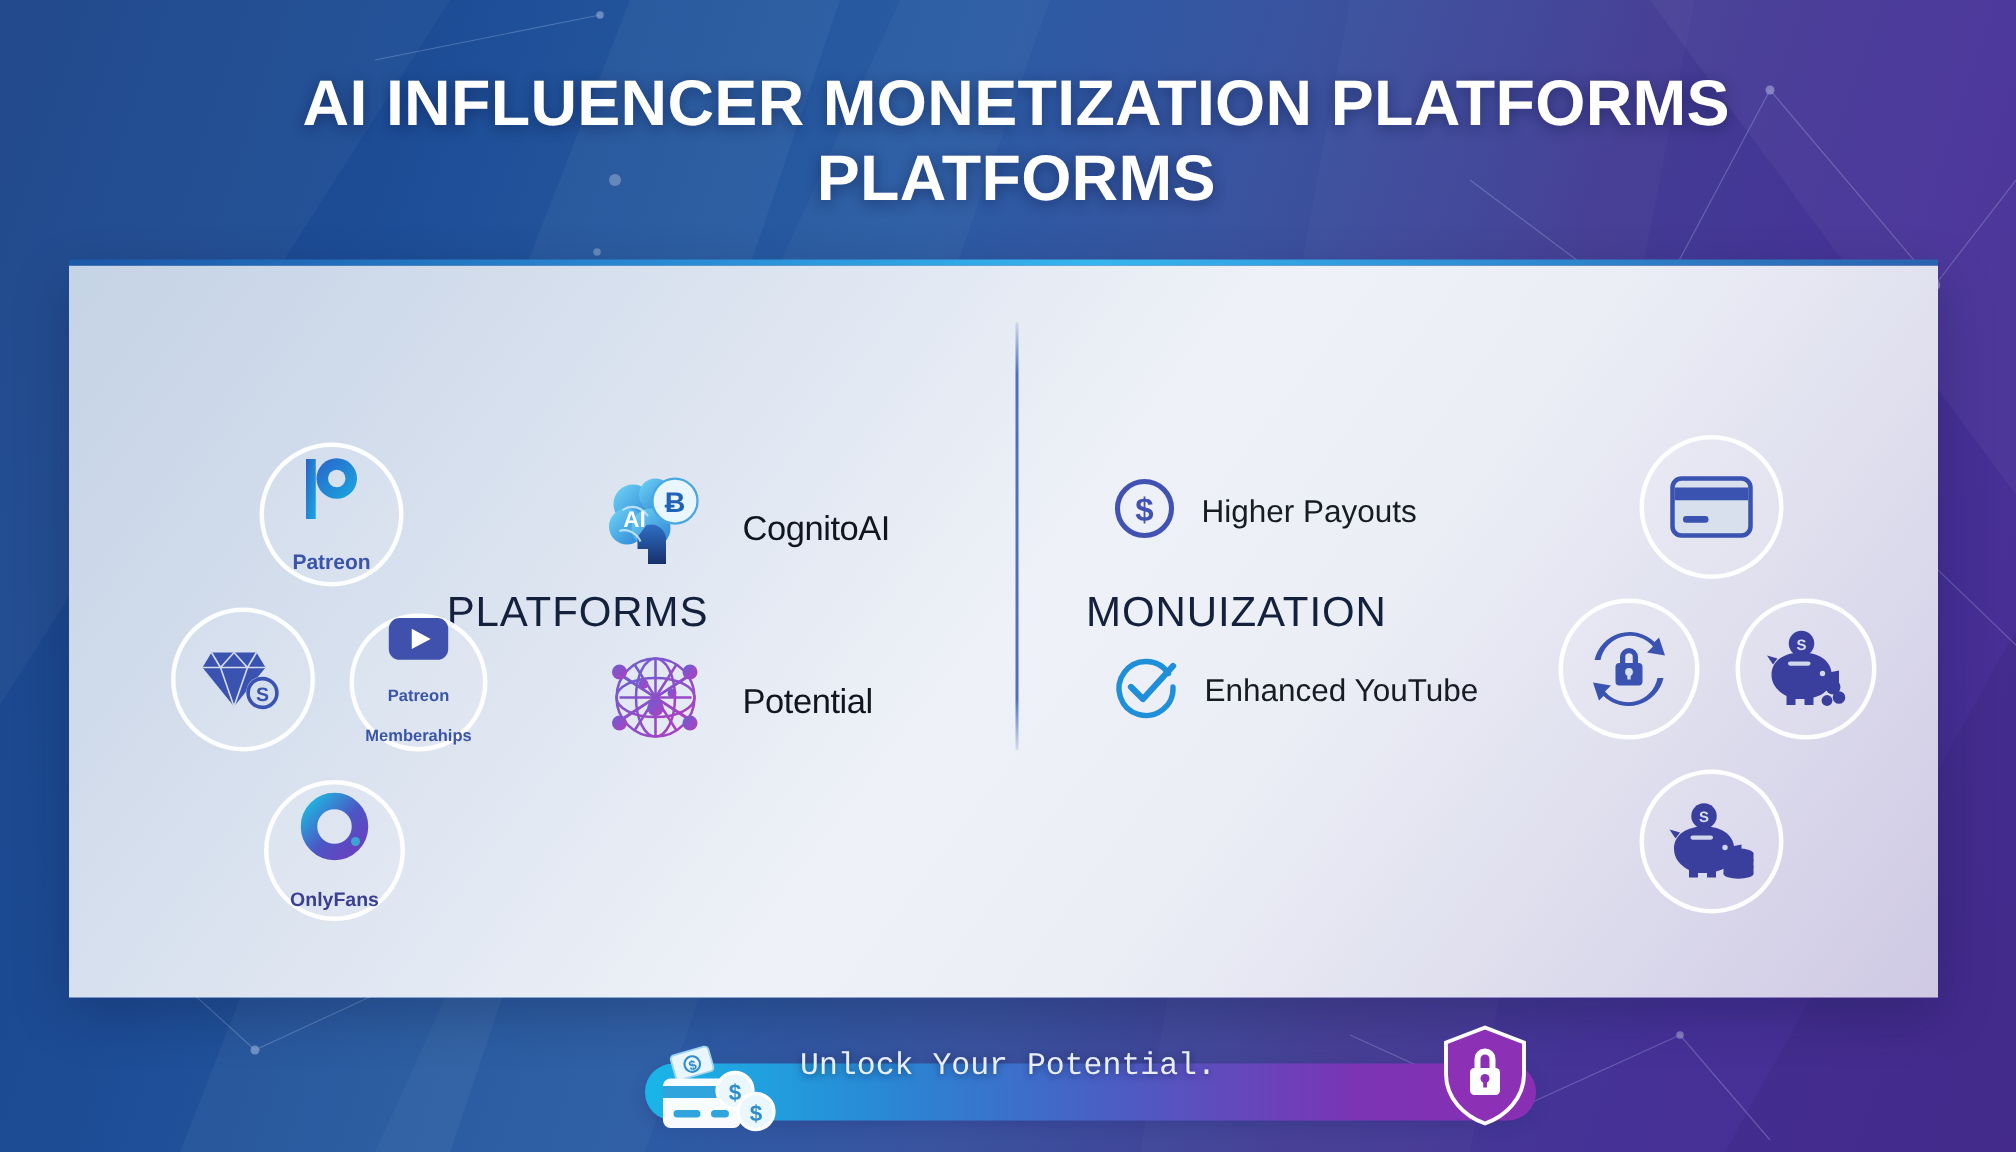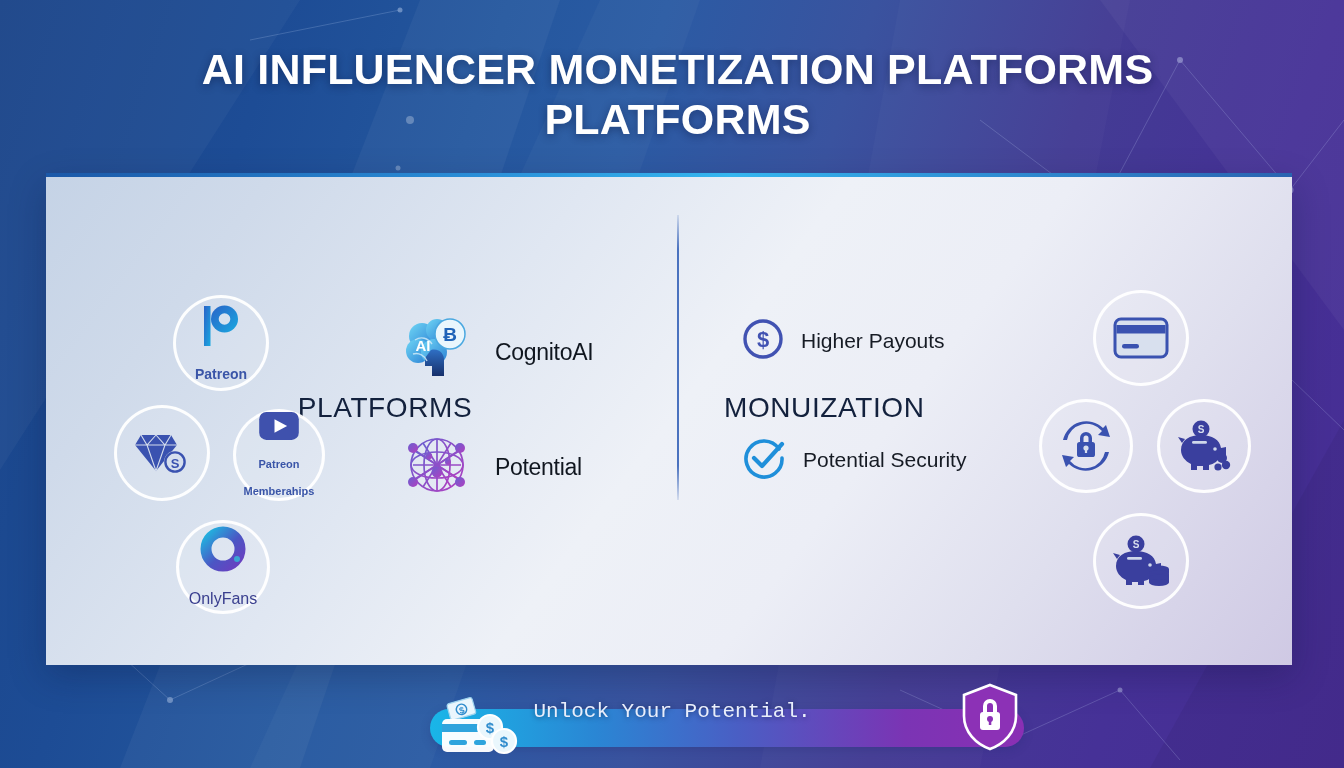--- a/index.html
+++ b/index.html
@@ -83,21 +83,21 @@
     border:3px solid rgba(255,255,255,.95);
     display:flex; flex-direction:column;
     align-items:center; justify-content:center;
     background:rgba(255,255,255,.10);
   }
   .circ .cap {
     font-size:11px; font-weight:bold;
     color:#3a55a8; text-align:center; line-height:1.05;
     margin-top:19px;
   }
-  .circ.onlyfans .cap { color:#3a3f8f; font-weight:normal; font-size:16px; }
+  .circ.onlyfans .cap { color:#3a3f8f; font-weight:bold; font-size:13px; }
   .circ.patreon .cap { font-size:14px; }
 
   
   .brand-row { position:absolute; display:flex; align-items:center; gap:22px; }
   .brand-name { font-size:23px; font-weight:normal; color:#10161f; letter-spacing:-.3px;text-align:center; }
 
   
   .feat-row { position:absolute; display:flex; align-items:center; gap:16px; }
   .feat-label { font-size:21px; color:#161b24; }
 
@@ -304,21 +304,21 @@
     <span class="feat-label">Higher Payouts</span>
   </div>
 
   <div class="feat-row" style="left:695px; top:258px;">
     <span>
       <svg width="46" height="46" viewBox="0 0 46 46">
         <path d="M38,14 A18,18 0 1 0 41,23" fill="none" stroke="#1f8fda" stroke-width="3.6" stroke-linecap="round"></path>
         <path d="M13,23 L21,31 L41,9" fill="none" stroke="#1f8fda" stroke-width="4.2" stroke-linecap="round" stroke-linejoin="round"></path>
       </svg>
     </span>
-    <span class="feat-label">Potential Security</span>
+    <span class="feat-label">Enhanced YouTube</span>
   </div>
 
   <div class="circ" style="left:1047px; top:113px; width:96px; height:96px;">
     <svg width="56" height="42" viewBox="0 0 56 42">
       <rect x="2" y="2" width="52" height="38" rx="6" fill="#d8e0ee" stroke="#3a52b0" stroke-width="3"></rect>
       <rect x="3.5" y="8" width="49" height="8.5" fill="#3a52b0"></rect>
       <rect x="9" y="27" width="17" height="4.5" rx="2.2" fill="#3a52b0"></rect>
     </svg>
   </div>
 

